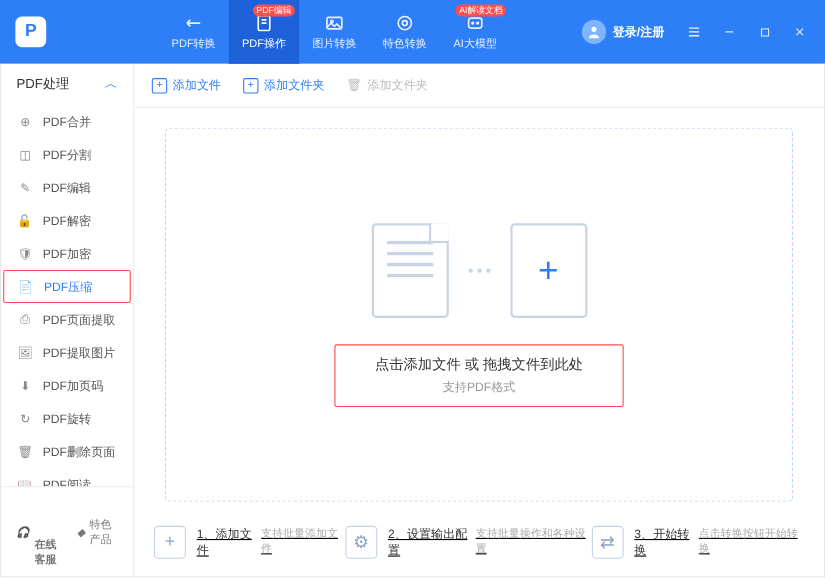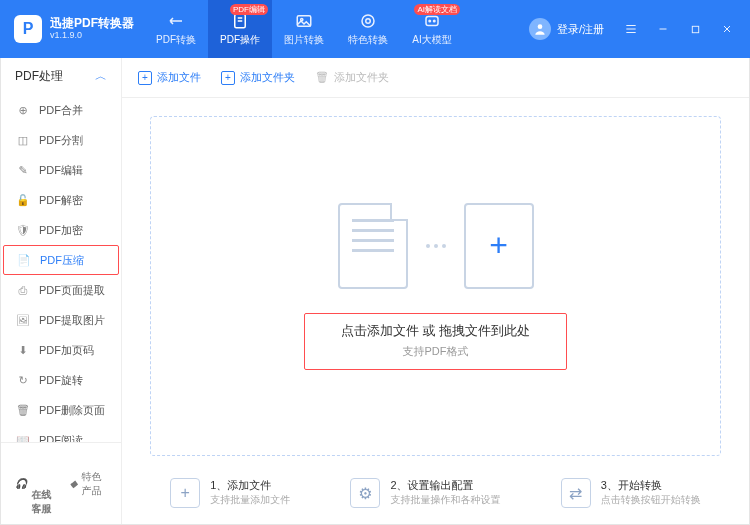--- a/index.html
+++ b/index.html
@@ -12,21 +12,21 @@
 .app-name { font-size: 12px; font-weight: 600; }
 .app-ver { font-size: 9px; opacity: 0.85; }
 
 .tabs { display: flex; height: 100%; align-items: stretch; flex: 1; }
 .tab { display: flex; flex-direction: column; align-items: center; justify-content: center; width: 64px; font-size: 10px; position: relative; cursor: pointer; color: #e8f0ff; }
 .tab.active { background: #1e62d9; color: #fff; }
 .tab-icn { width: 20px; height: 20px; margin-bottom: 2px; display: flex; align-items: center; justify-content: center; }
 .tab-badge { position: absolute; top: 4px; right: 4px; background: #ff4d4f; color: #fff; font-size: 8px; padding: 0 3px; border-radius: 6px; line-height: 11px; }
 
 .win-controls { display: flex; align-items: center; gap: 2px; margin-left: auto; }
-.auth-btn { display: flex; align-items: center; gap: 6px; font-size: 11px; color: #fff; cursor: pointer; margin-right: 10px; }
+.auth-btn { display: flex; align-items: center; gap: 6px; font-size: 11px; color: #fff; cursor: pointer; margin-right: 10px; font-weight: bold; }
 .avatar { width: 22px; height: 22px; border-radius: 50%; background: #7fb5ff; display: flex; align-items: center; justify-content: center; }
 .win-btn { width: 30px; height: 26px; display: flex; align-items: center; justify-content: center; cursor: pointer; color: #fff; opacity: 0.9; }
 
 .content { display: flex; height: calc(100% - 58px); background: #fff; border: 1px solid #e5e5e5; border-top: none; }
 .sidebar { width: 121px; border-right: 1px solid #eee; display: flex; flex-direction: column; }
 .sb-header { display: flex; align-items: center; justify-content: space-between; padding: 10px 14px; font-size: 12px; color: #333; cursor: pointer; }
 .sb-items { flex: 1; overflow-y: auto; }
 .sb-item { display: flex; align-items: center; gap: 8px; padding: 7px 14px; font-size: 11px; color: #555; cursor: pointer; }
 .sb-item.selected { border: 1px solid #ff4d4f; color: #2d7ef7; margin: 0 2px; border-radius: 2px; padding: 6px 12px; }
 .sb-item.selected .sb-icn { color: #2d7ef7; }
@@ -48,34 +48,30 @@
 .dots { display: flex; gap: 4px; }
 .dots i { width: 4px; height: 4px; border-radius: 50%; background: #c8d4e4; }
 .plus-icon { width: 70px; height: 86px; border: 2px solid #c8d4e4; border-radius: 4px; display: flex; align-items: center; justify-content: center; color: #2d7ef7; font-size: 32px; font-weight: 300; }
 .drop-text { border: 1px solid #ff4d4f; padding: 8px 36px 10px; text-align: center; border-radius: 2px; }
 .drop-main { font-size: 13px; color: #333; margin-bottom: 4px; }
 .drop-sub { font-size: 11px; color: #999; }
 
 .steps { display: flex; justify-content: space-around; padding: 12px 18px 16px; }
 .step { display: flex; gap: 10px; align-items: flex-start; }
 .step-icn { width: 30px; height: 30px; border: 1.5px solid #c4d2e6; border-radius: 4px; display: flex; align-items: center; justify-content: center; color: #8ca3c4; }
-.step-txt { display: flex; flex-direction: column; }
+.step-txt { display: flex; flex-direction: row; text-decoration: underline; }
 .step-title { font-size: 11px; color: #333; }
 .step-sub { font-size: 10px; color: #aaa; }
 </style>
 </head>
 <body>
 
 <div class="titlebar">
   <div class="logo-box">
     <div class="logo-icon">P</div>
-    <div class="logo-text">
-      <span class="app-name">迅捷PDF转换器</span>
-      <span class="app-ver">v1.1.9.0</span>
-    </div>
   </div>
   <div class="tabs">
     <div class="tab">
       <div class="tab-icn">
           <svg width="18" height="18" viewBox="0 0 24 24" fill="none" stroke="currentColor" stroke-width="2">
             <path d="M4 12h10M4 12l4-4M4 12l4 4M20 12h-6"></path>
           </svg>
         </div>
       <span>PDF转换</span>
     </div>

